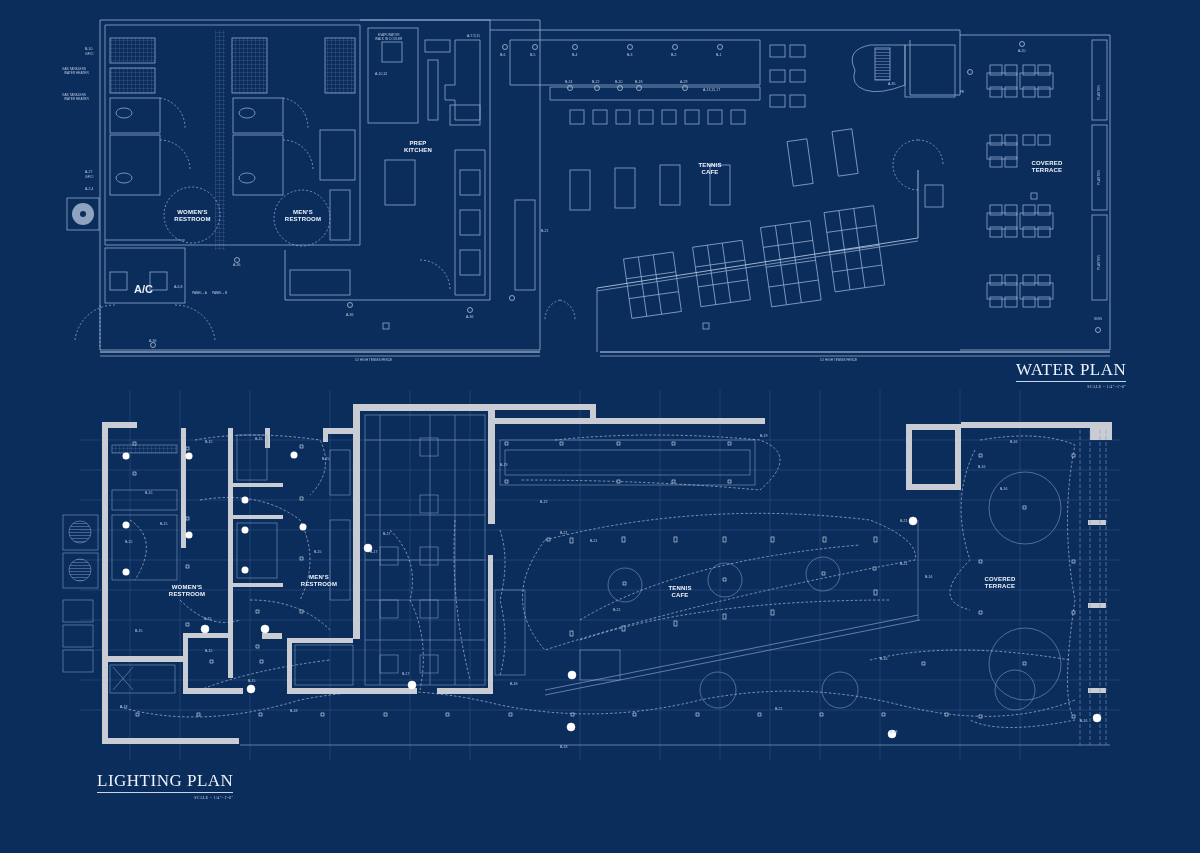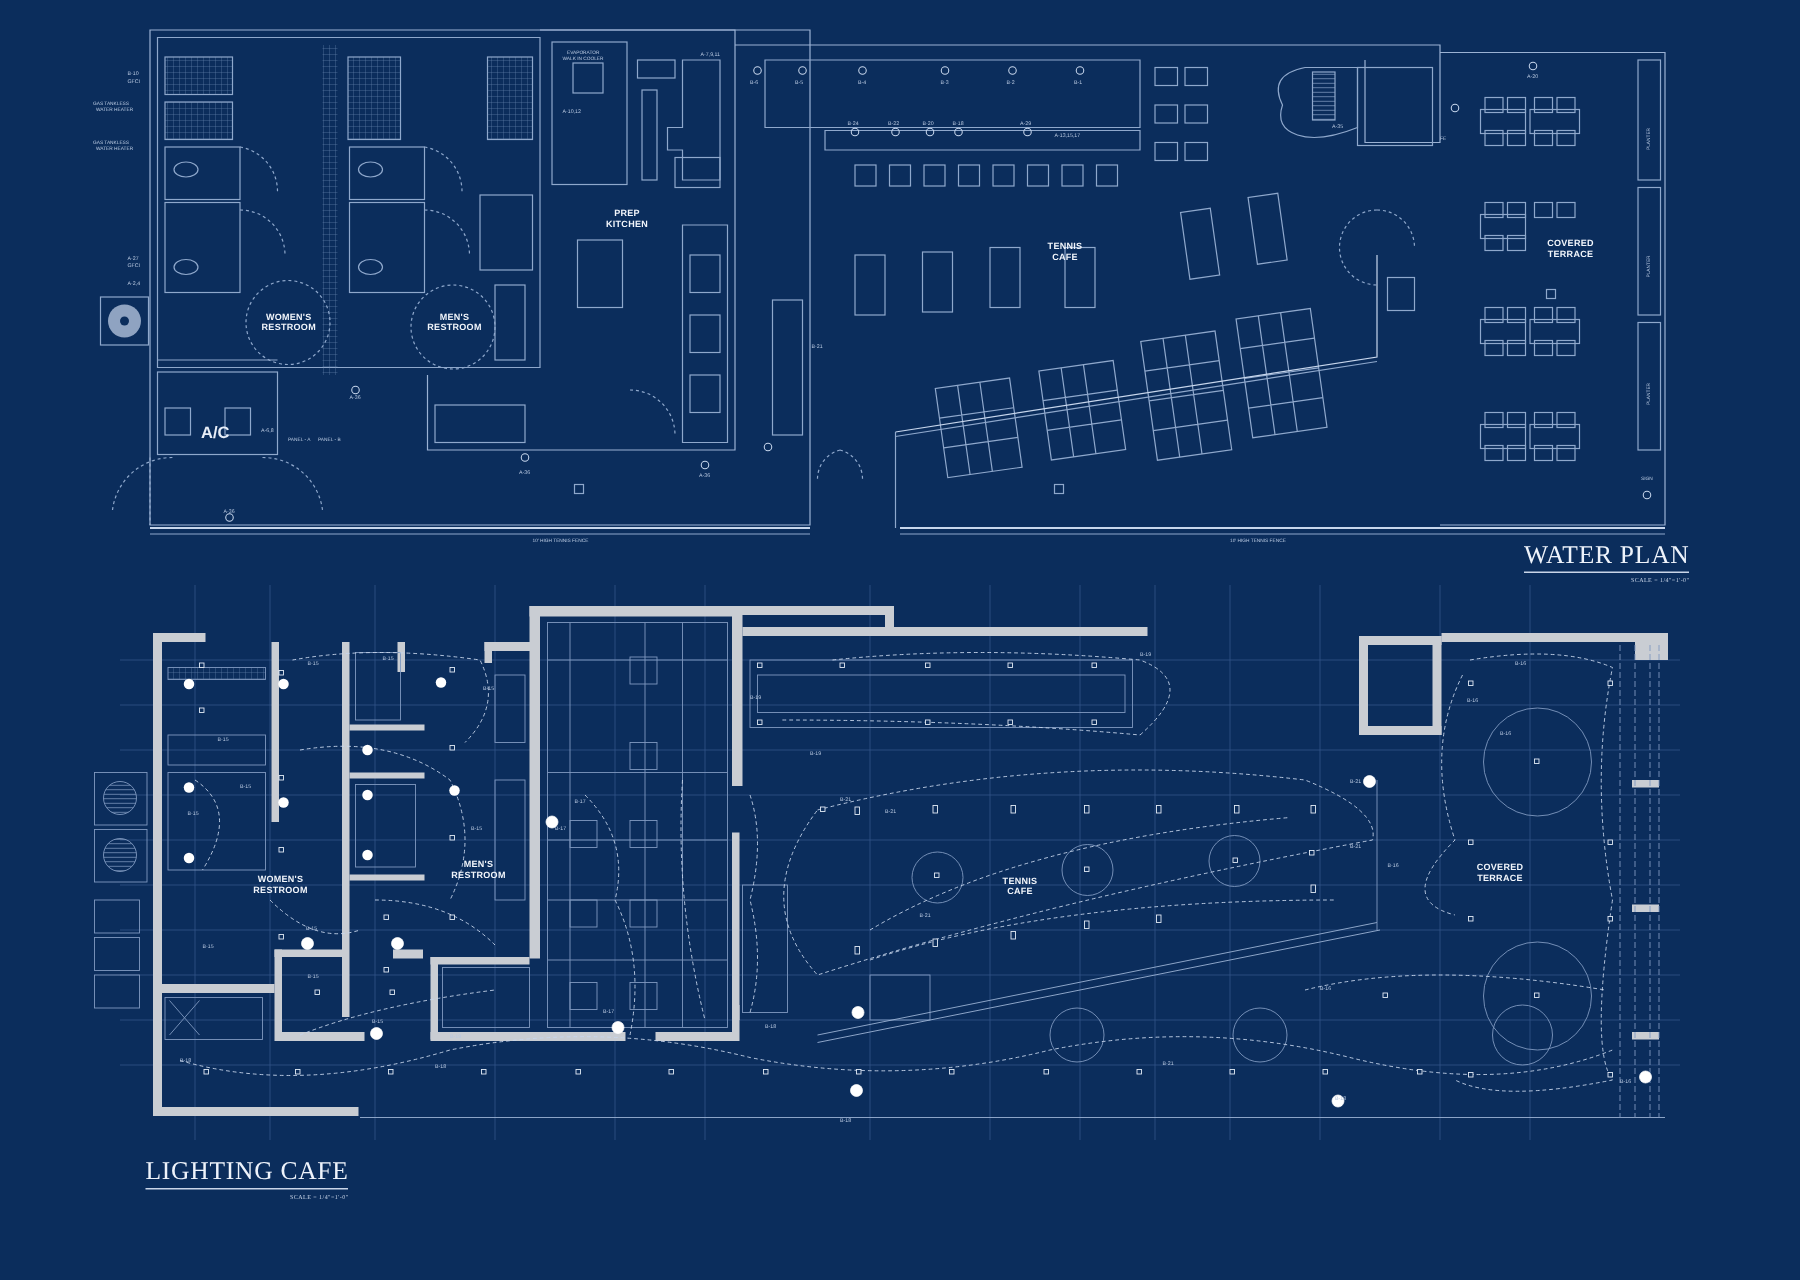--- a/index.html
+++ b/index.html
@@ -510,21 +510,21 @@
         <text x="300" y="692">B-19</text>
         <text x="290" y="712">B-18</text>
   </g>
 </svg>
 
 <div class="plan-title" style="left:1016px; top:361px;">
   <div class="t">WATER PLAN</div>
   <div class="s">SCALE = 1/4"=1'-0"</div>
 </div>
 <div class="plan-title" style="left:97px; top:772px;">
-  <div class="t">LIGHTING CAFE</div>
+  <div class="t">LIGHTING PLAN</div>
   <div class="s">SCALE = 1/4"=1'-0"</div>
 </div>
 
 <div class="room-label" style="left:165px; top:209px; width:55px; white-space:pre-line;">WOMEN'S
 RESTROOM</div>
 <div class="room-label" style="left:278px; top:209px; width:50px; white-space:pre-line;">MEN'S
 RESTROOM</div>
 <div class="room-label" style="left:393px; top:140px; width:50px; white-space:pre-line;">PREP
 KITCHEN</div>
 <div class="room-label" style="left:690px; top:162px; width:40px; white-space:pre-line;">TENNIS

